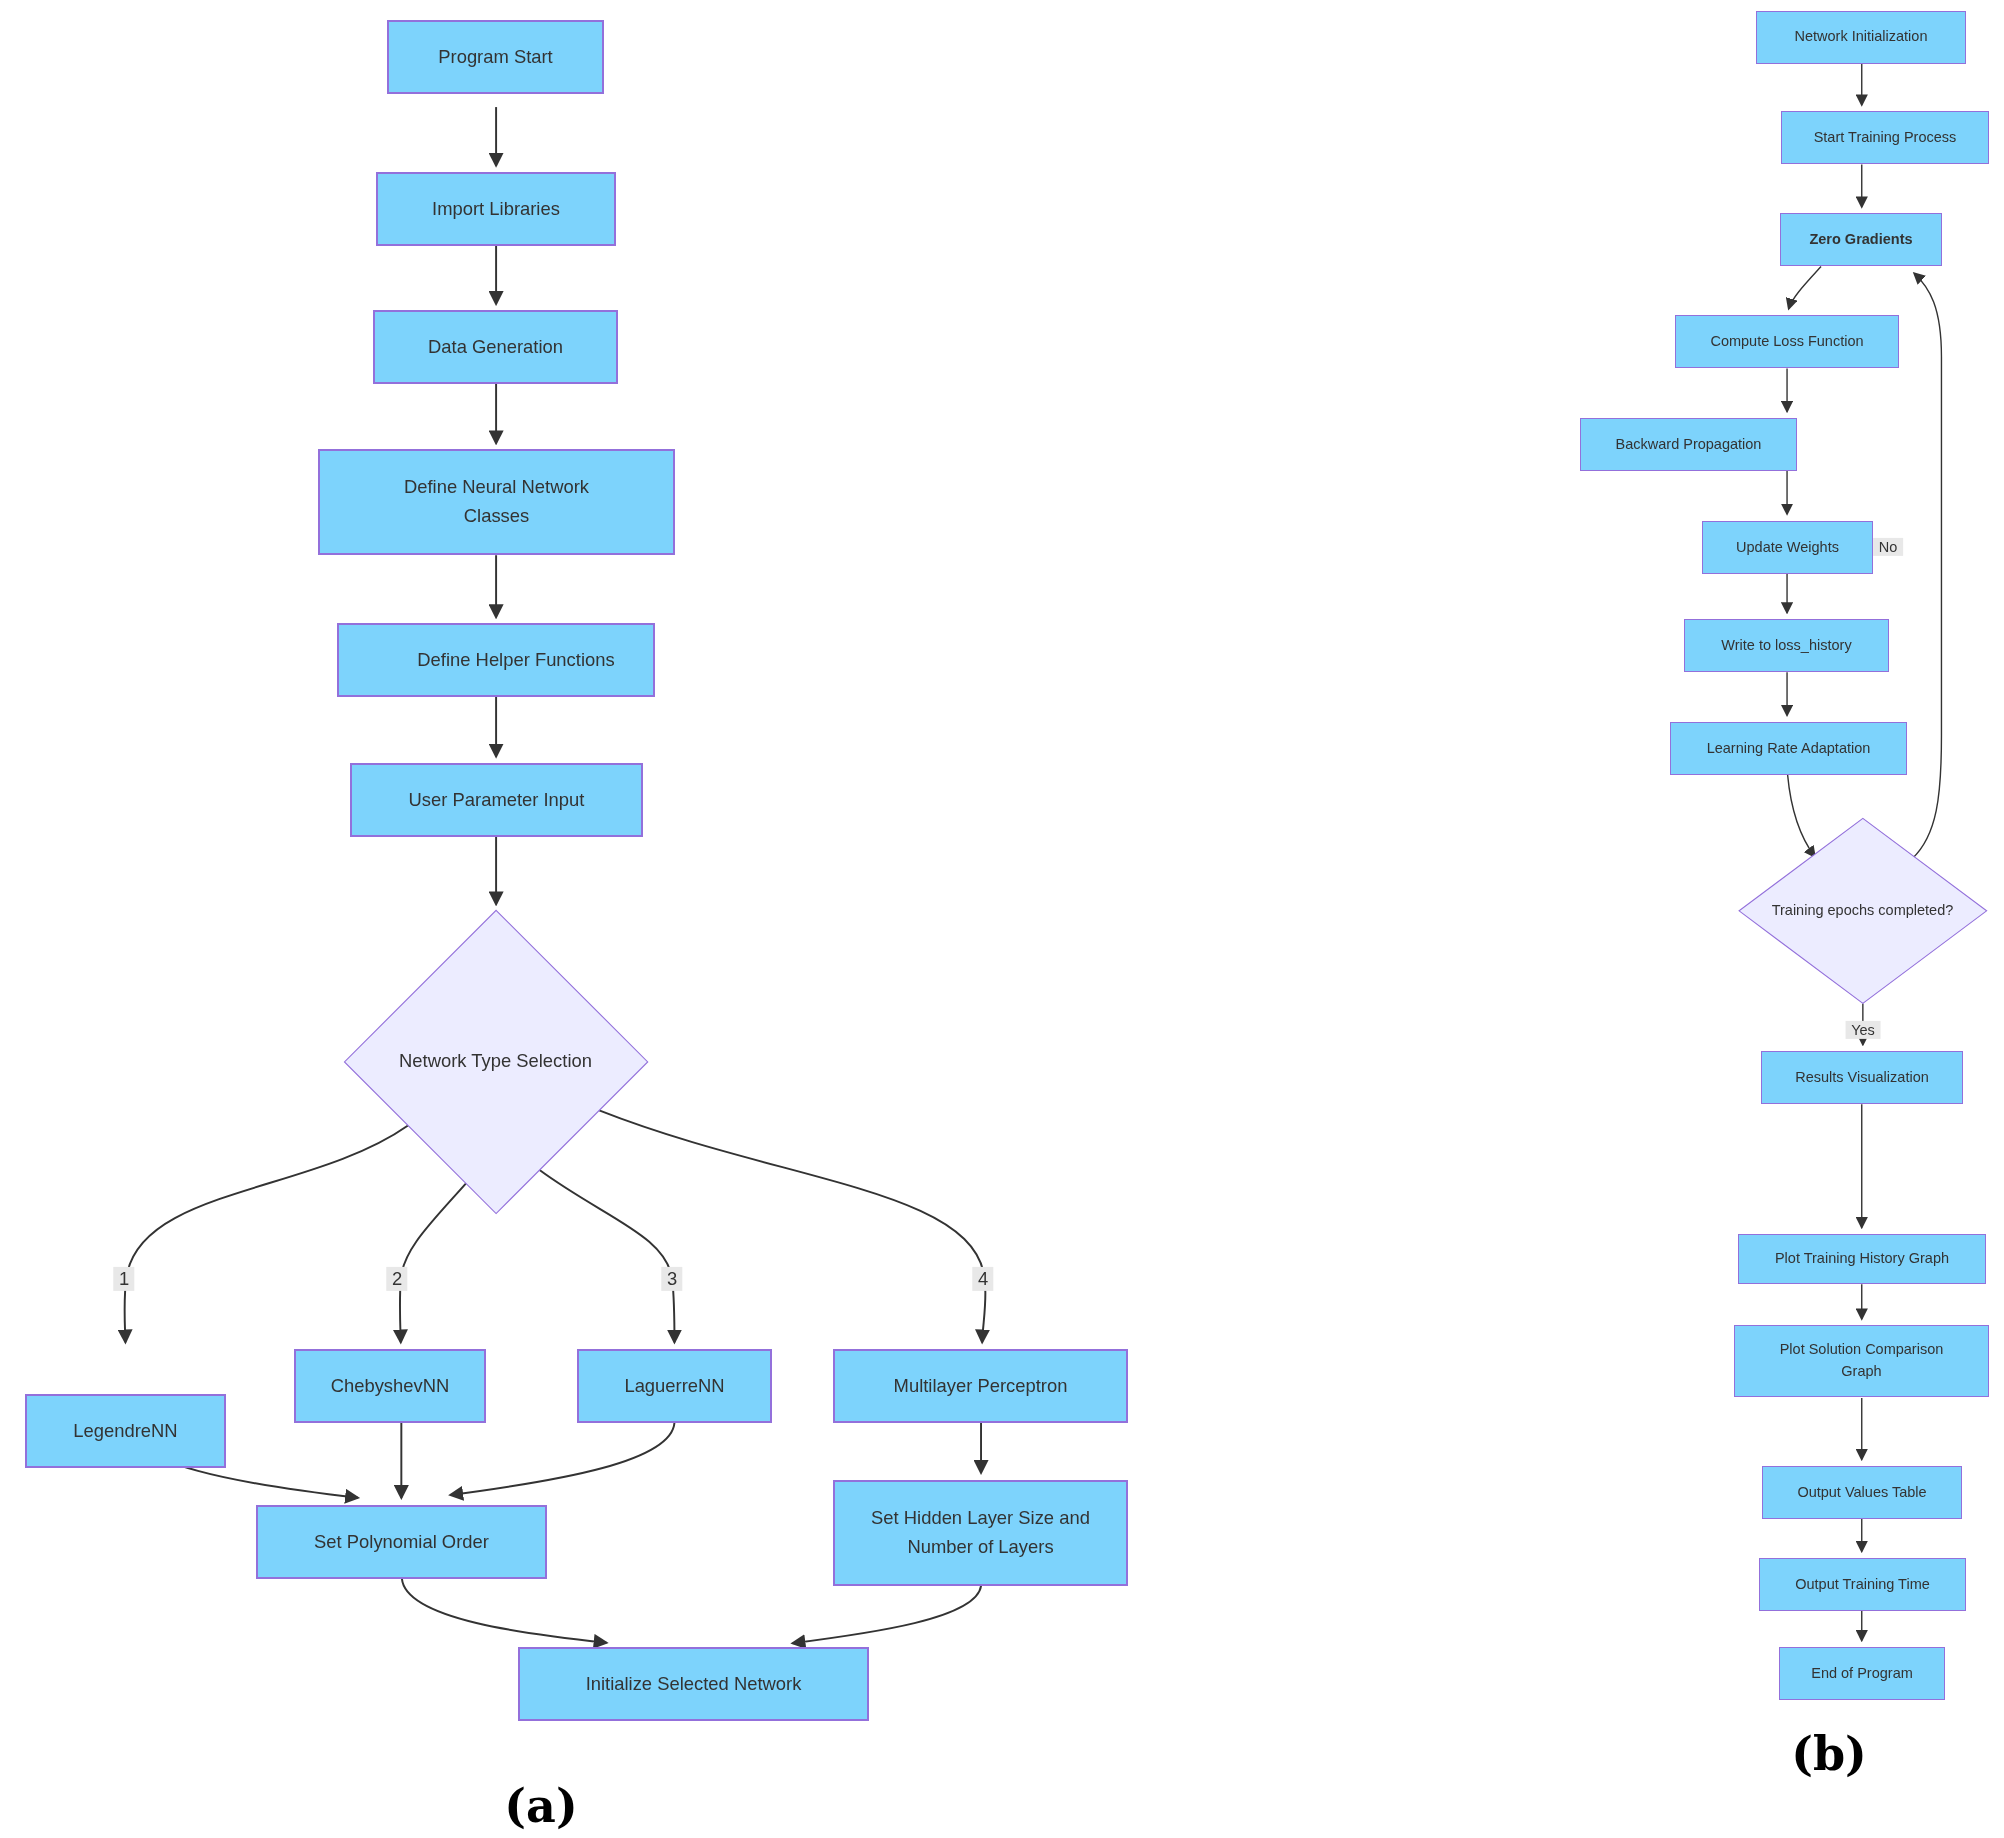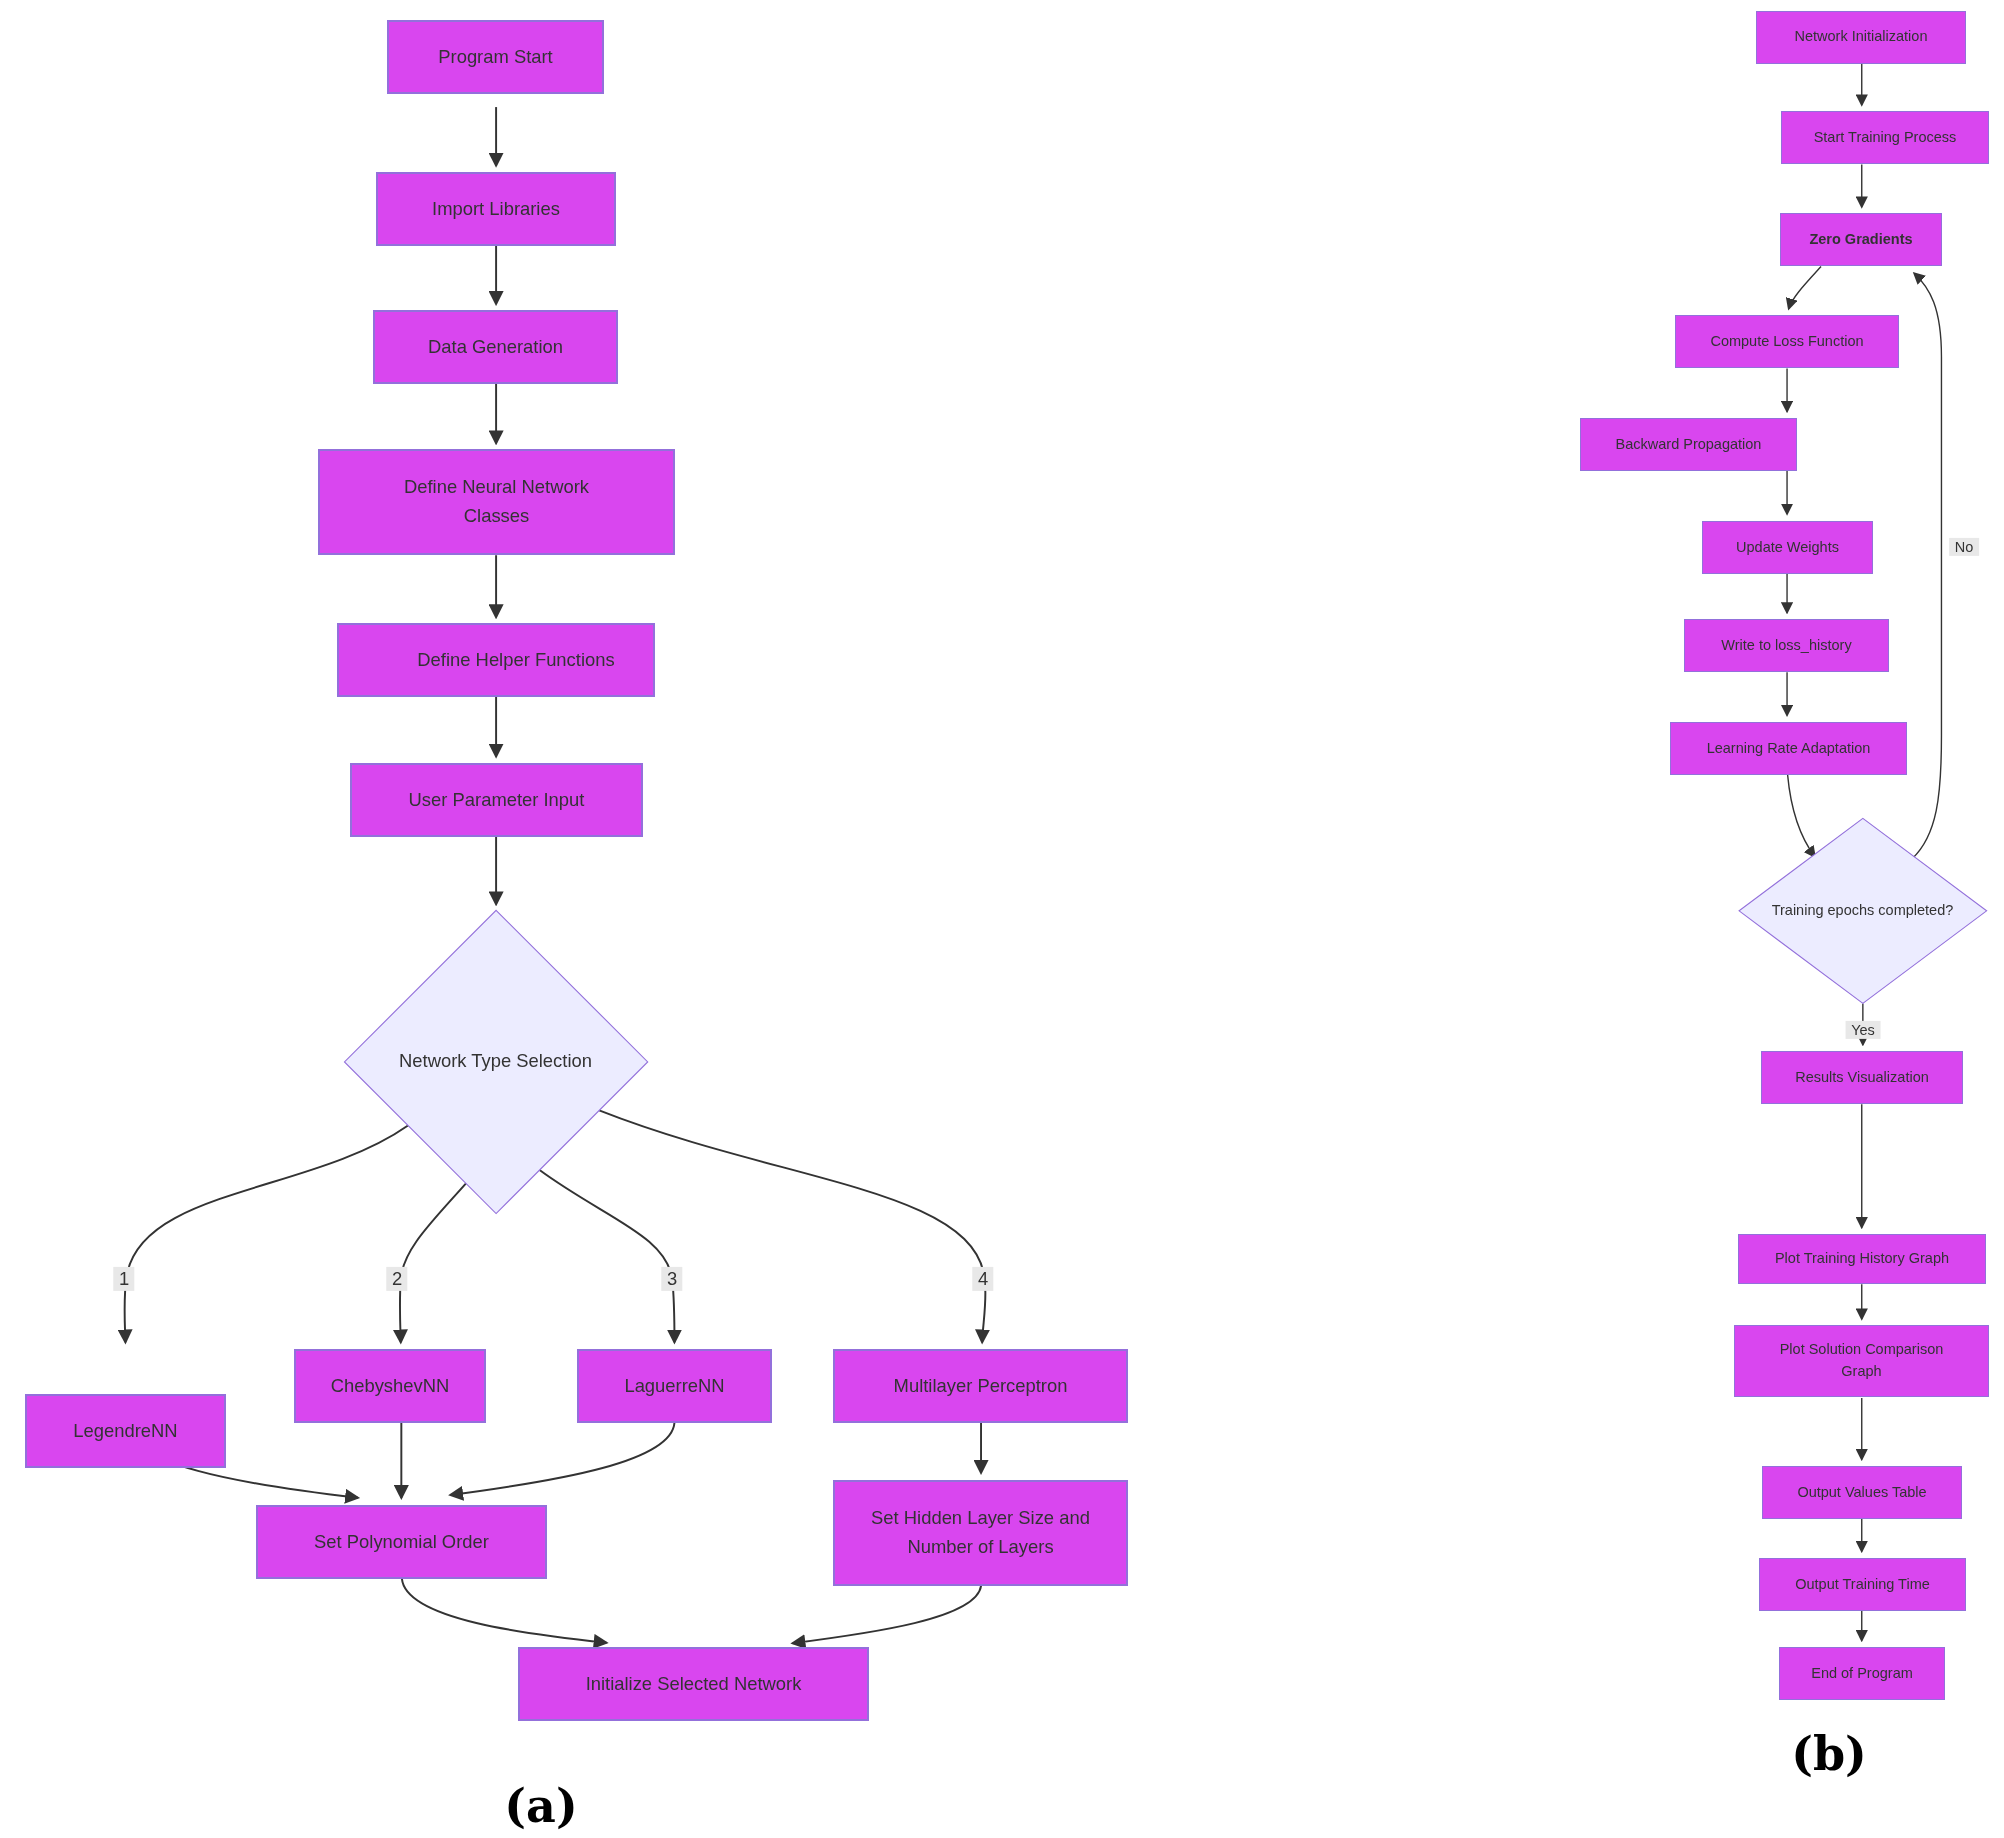--- a/index.html
+++ b/index.html
@@ -1,20 +1,20 @@
 <!DOCTYPE html>
 <html style="font-size:9px"><head>
 <meta charset="utf-8">
 <style>
   html,body{margin:0;padding:0;background:#ffffff;}
   #canvas{position:relative;width:2005px;height:1839px;background:#ffffff;overflow:hidden;
           font-family:"Liberation Sans","DejaVu Sans",sans-serif;}
   #edge-svg{position:absolute;left:0;top:0;z-index:1;}
   .node{position:absolute;display:flex;align-items:center;justify-content:center;
-        box-sizing:border-box;background:#d946ef;border:2px solid #9370DB;
+        box-sizing:border-box;background:#7dd3fc;border:2px solid #9370DB;
         color:#333333;text-align:center;z-index:2;}
   .node.colB{border-width:1.7px;}
   .node .lbl{display:block;}
   .fontA{font-size:18.4px;line-height:1.55;}
   .fontB{font-size:14.5px;line-height:1.5;}
   .diamond-label{position:absolute;display:flex;align-items:center;justify-content:center;
         color:#333333;text-align:center;background:transparent;border:none;z-index:3;white-space:nowrap;}
   .edge-label{position:absolute;transform:translate(-50%,-50%);background:#e8e8e8;
         color:#333333;padding:1.1px 5.6px;z-index:4;text-align:center;}
   .elA{font-size:18.4px;}
@@ -156,20 +156,20 @@
       </div>
       <div class="node fontB colB" style="left: 1762px; top: 1466px; width: 200px; height: 53px;">
         <span class="lbl nowrap">Output Values Table</span>
       </div>
       <div class="node fontB colB" style="left: 1759px; top: 1558px; width: 207px; height: 53px;">
         <span class="lbl nowrap">Output Training Time</span>
       </div>
       <div class="node fontB colB" style="left: 1779px; top: 1647px; width: 166px; height: 53px;">
         <span class="lbl nowrap">End of Program</span>
       </div>
-      <div class="edge-label elB" style="left: 1964px; top: 547px;">No</div>
+      <div class="edge-label elB" style="left: 1888px; top: 547px;">No</div>
       <div class="edge-label elB" style="left: 1863px; top: 1030px;">Yes</div>
     </div>
 
   <div class="caption" style="left:541px;top:1806px;">(a)</div>
   <div class="caption" style="left:1829px;top:1754px;">(b)</div>
 </div>
 
 
 </body></html>

